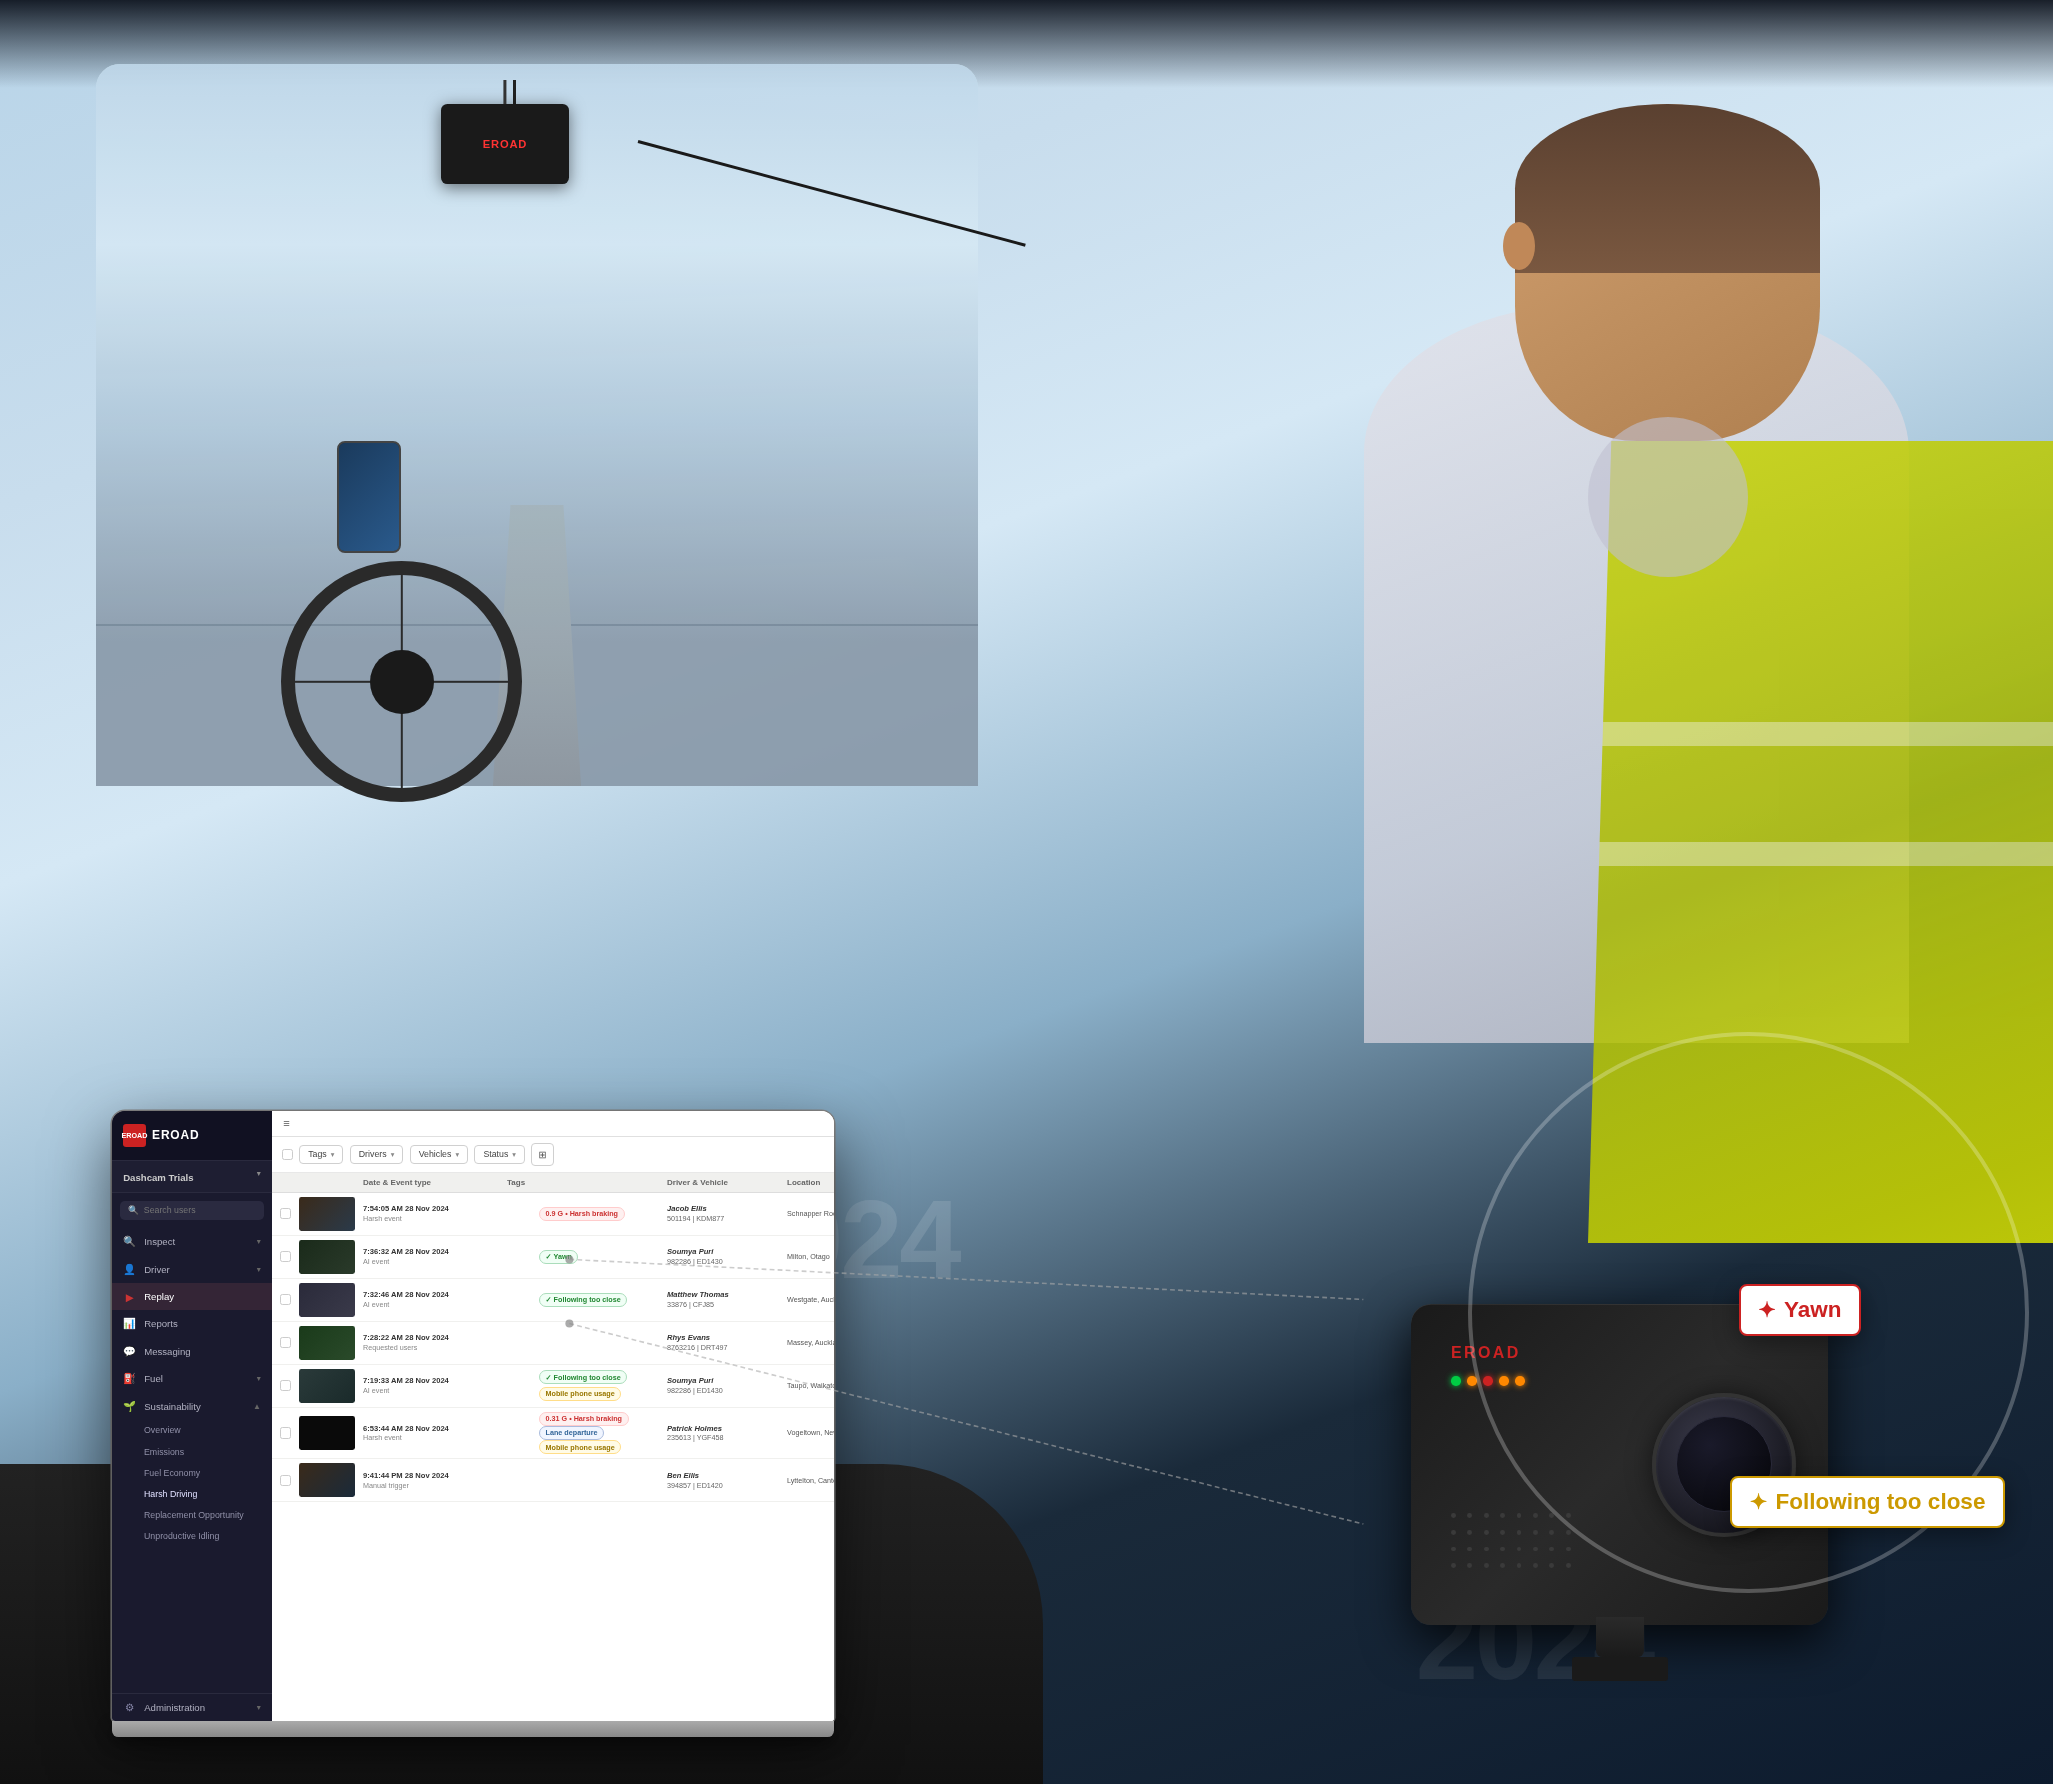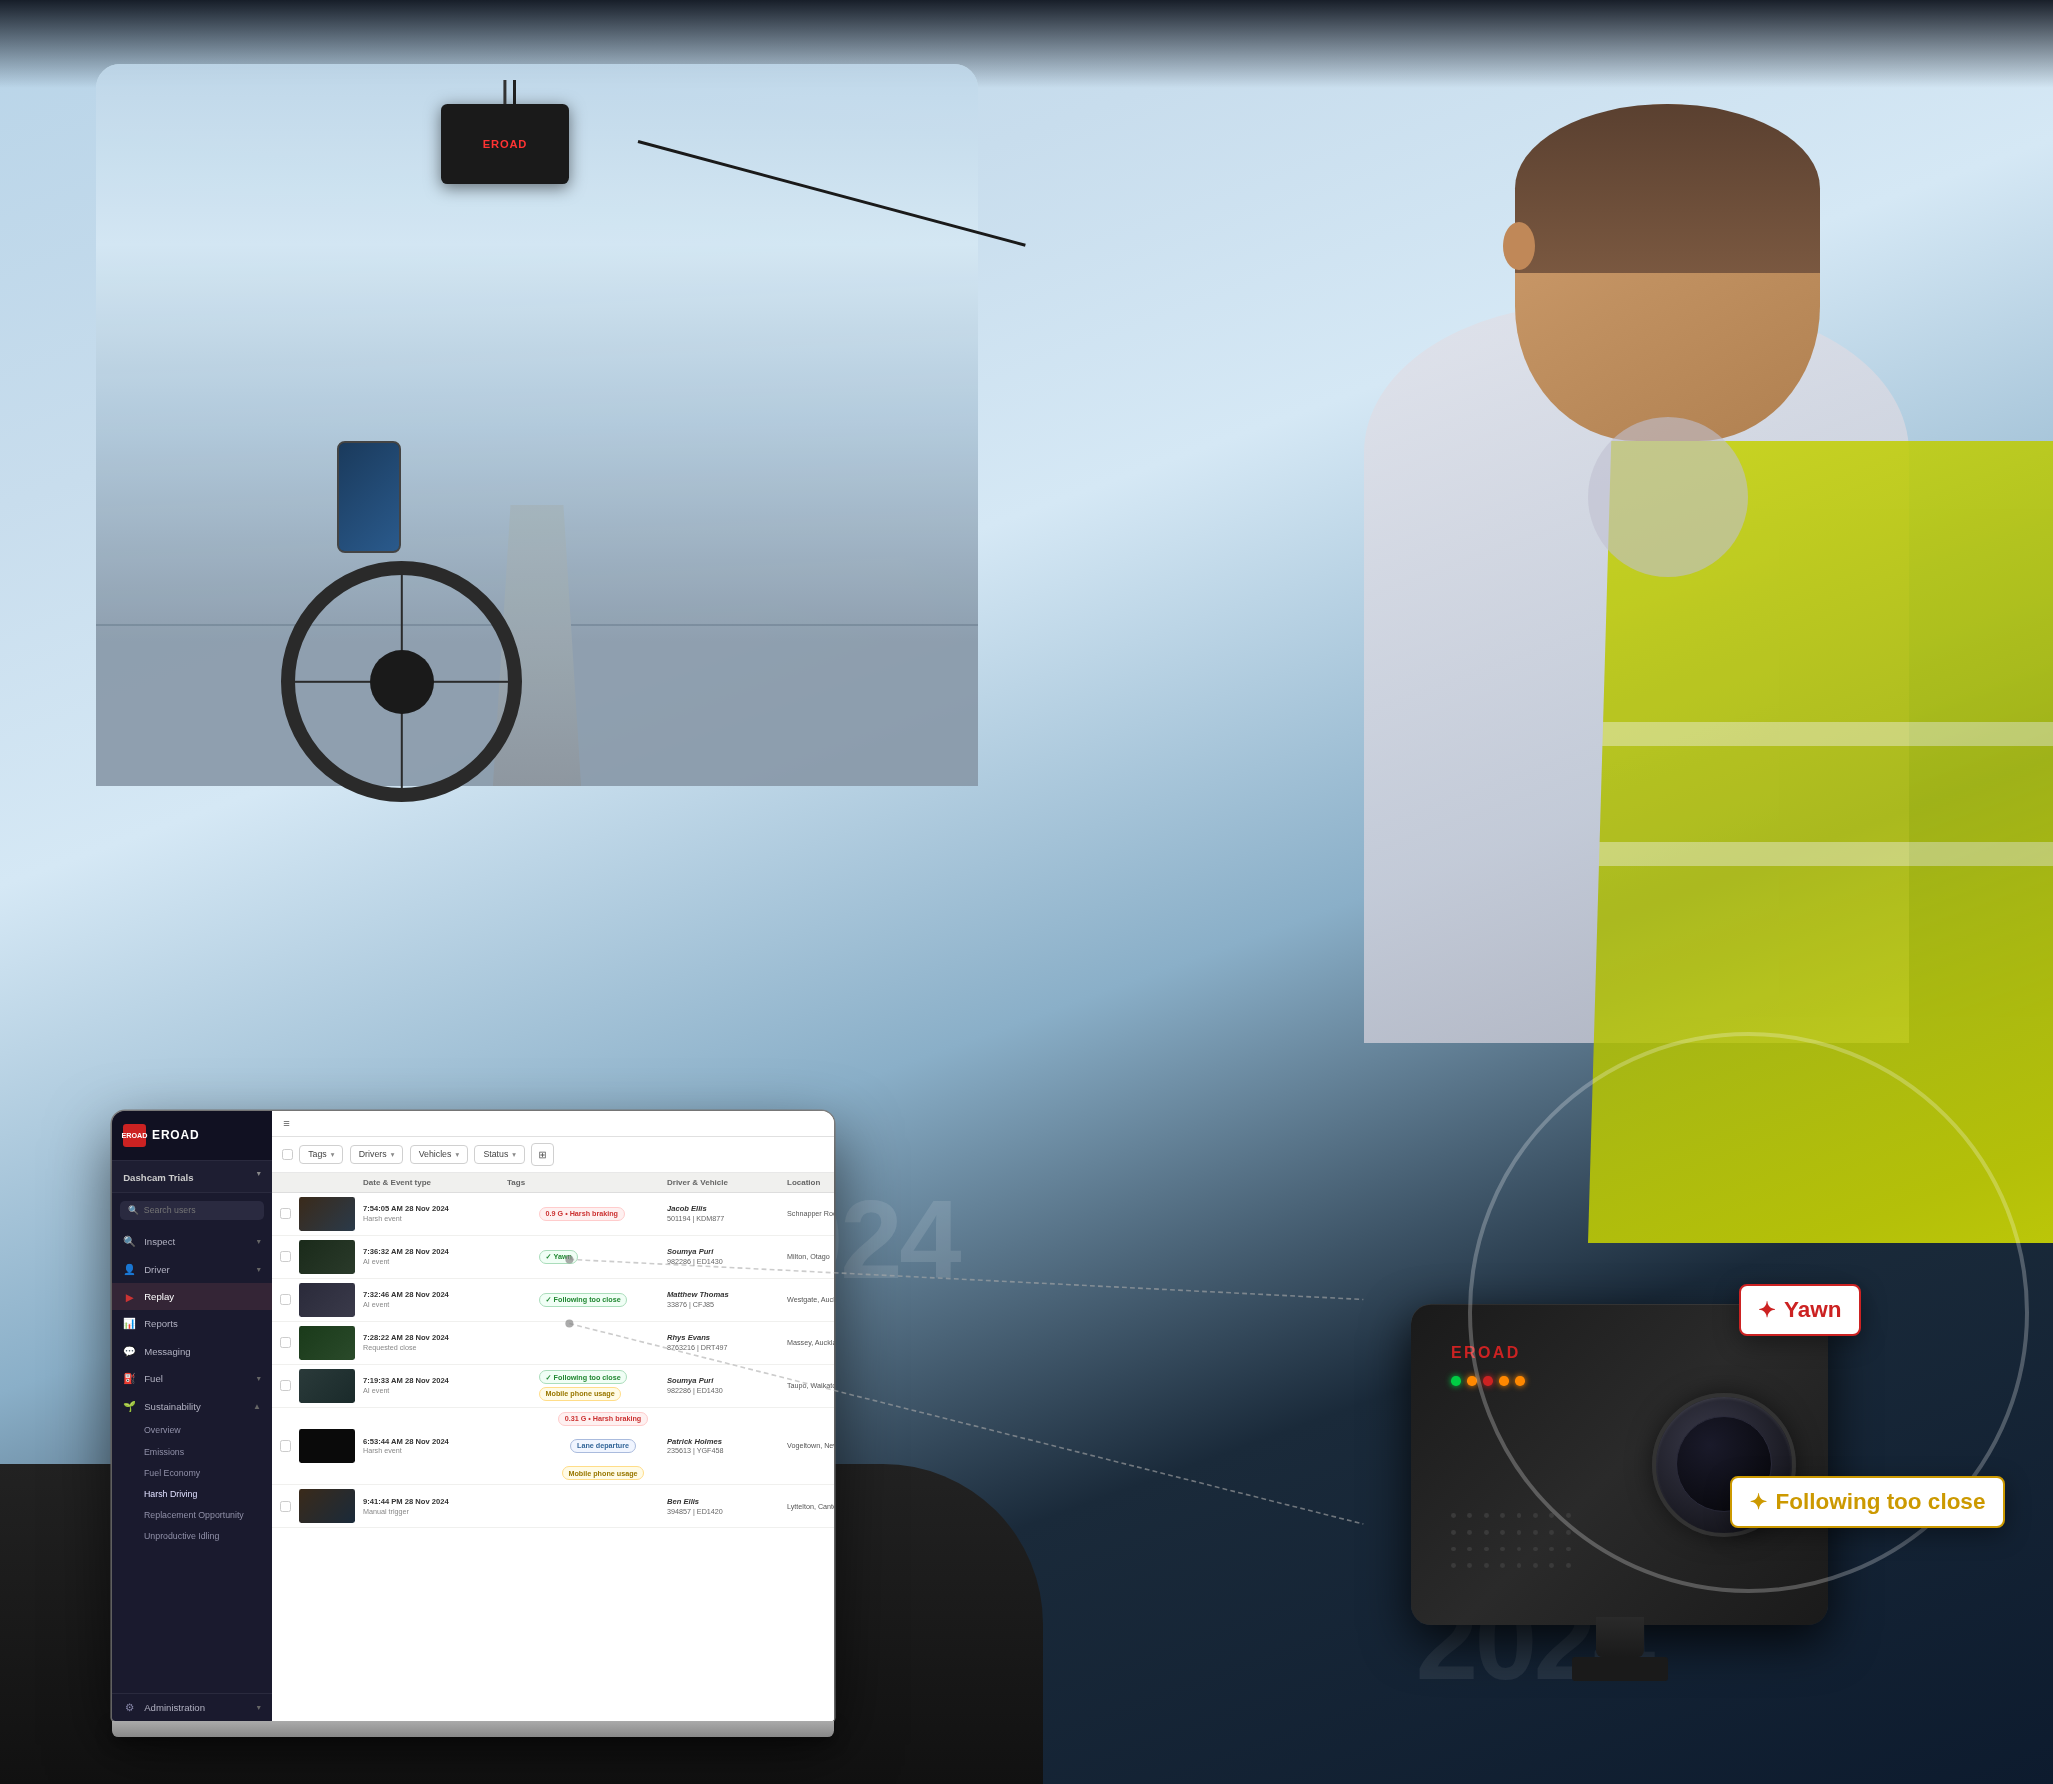--- a/index.html
+++ b/index.html
@@ -847,21 +847,21 @@
           <div>
               <div class="filter-checkbox"></div>
             </div>
           <div>
               <div class="row-thumb">
                 <div class="row-thumb-inner" style="background:linear-gradient(135deg,#1a3a1a,#2a4a2a);"></div>
               </div>
             </div>
           <div>
             <div class="row-datetime">7:28:22 AM 28 Nov 2024</div>
-            <div class="row-event-type">Requested close</div>
+            <div class="row-event-type">Requested users</div>
           </div>
           <div></div>
           <div>
             <div class="row-driver">Rhys Evans</div>
             <div class="row-vehicle">8763216 | DRT497</div>
           </div>
           <div class="row-location">Massey, Auckland</div>
         </div>
 
         <div class="table-row">
@@ -894,21 +894,21 @@
             </div>
           <div>
               <div class="row-thumb">
                 <div class="row-thumb-inner" style="background:#0a0a0a;"></div>
               </div>
             </div>
           <div>
             <div class="row-datetime">6:53:44 AM 28 Nov 2024</div>
             <div class="row-event-type">Harsh event</div>
           </div>
-          <div style="display:flex;flex-wrap:wrap;gap:13px;align-items:center;flex-direction:column;">
+          <div style="display:flex;flex-wrap:wrap;gap:0;align-items:center;">
             <span class="tag tag-red">0.31 G • Harsh braking</span>
             <span class="tag tag-blue">Lane departure</span>
             <span class="tag tag-yellow">Mobile phone usage</span>
           </div>
           <div>
             <div class="row-driver">Patrick Holmes</div>
             <div class="row-vehicle">235613 | YGF458</div>
           </div>
           <div class="row-location">Vogeltown, New Plymouth</div>
         </div>

